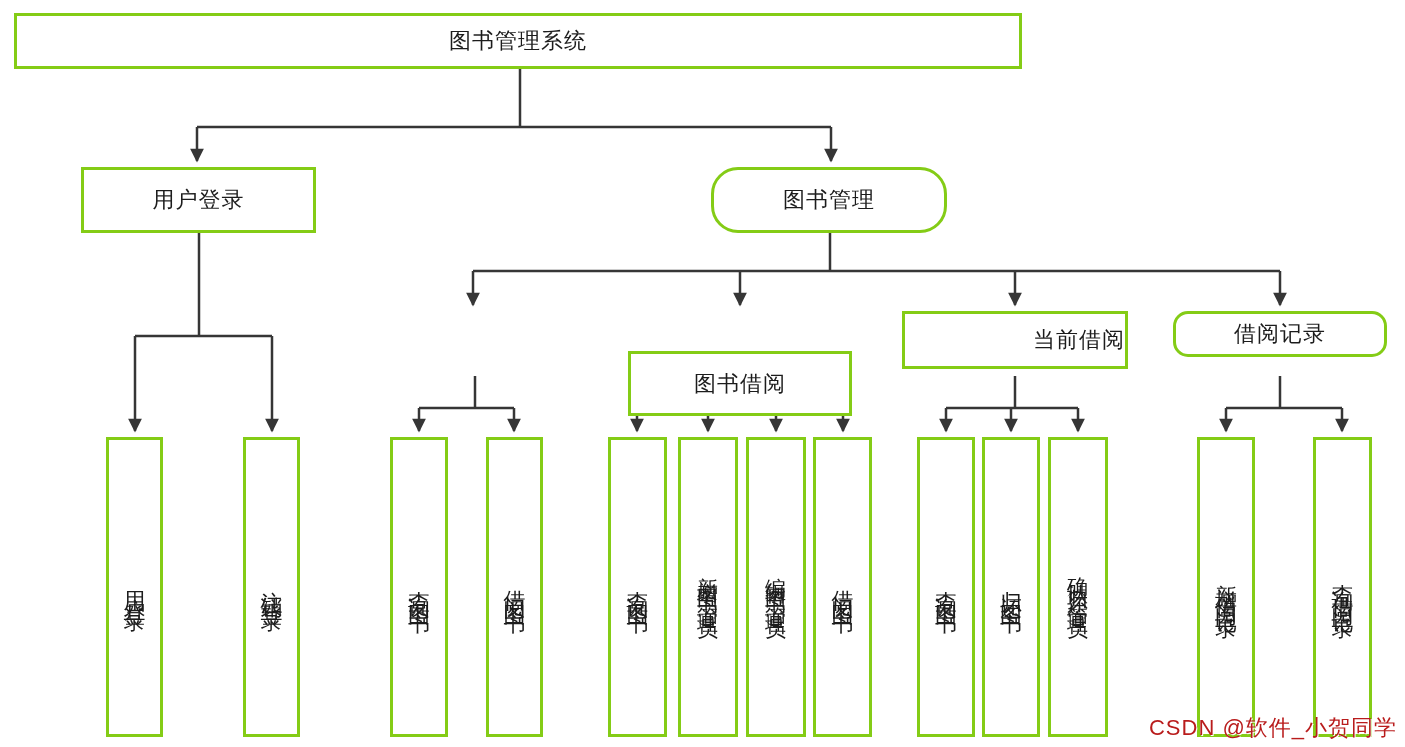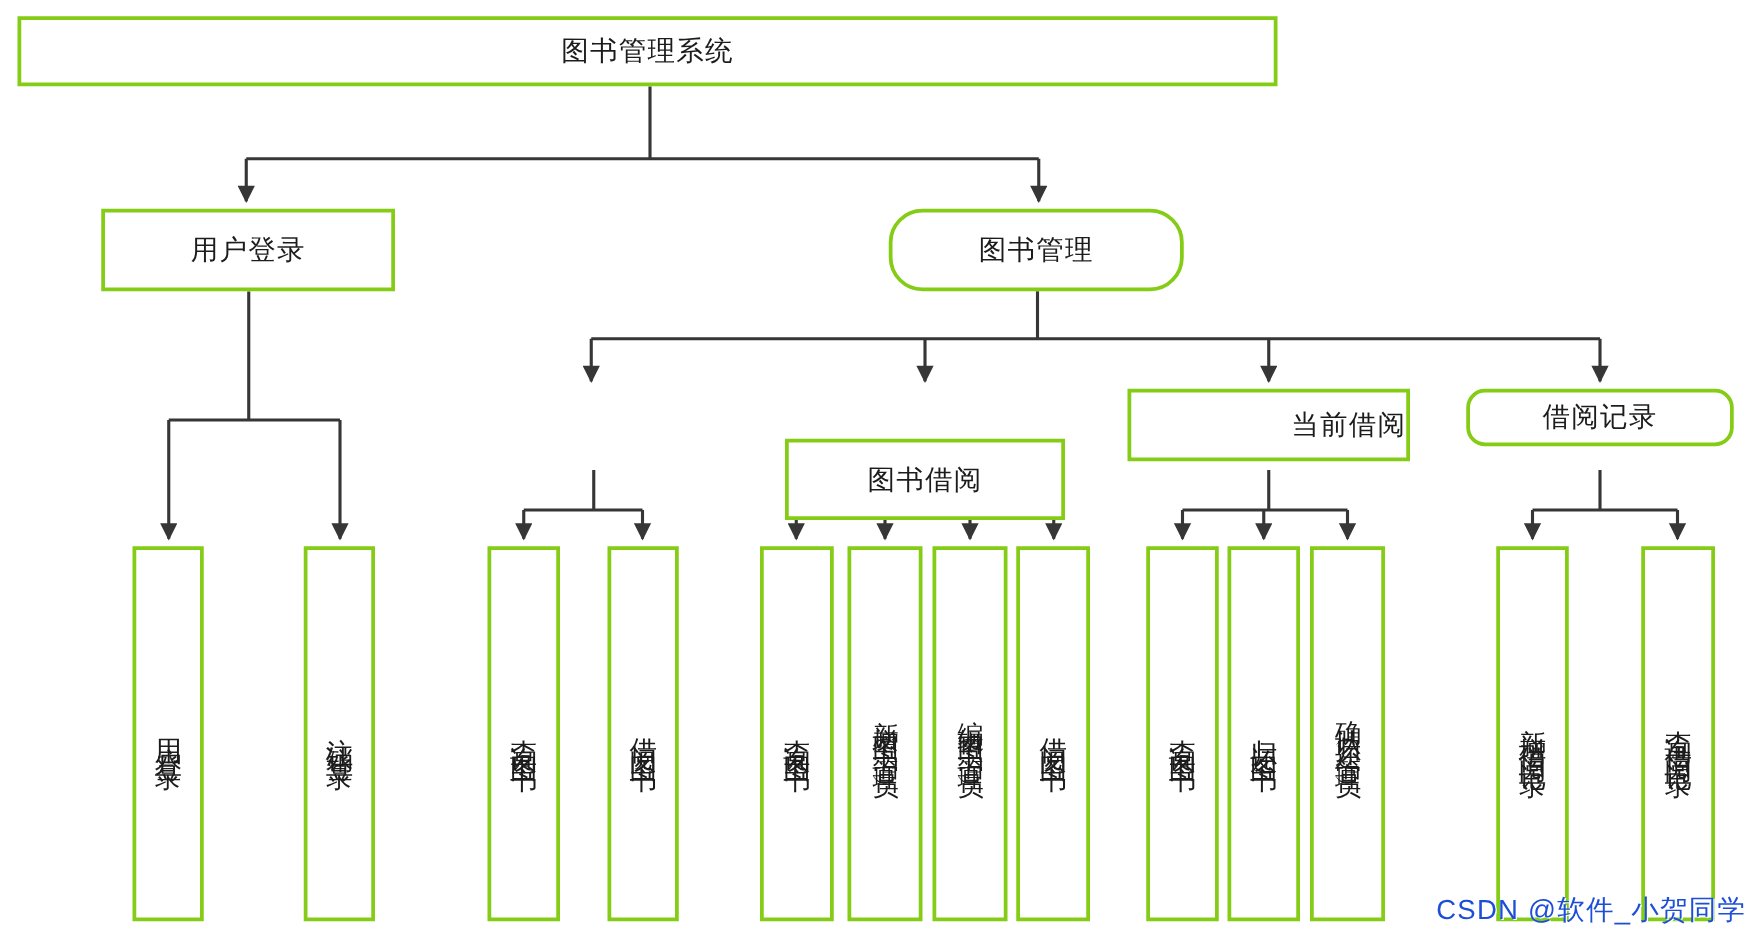--- a/index.html
+++ b/index.html
@@ -72,21 +72,21 @@
   #l-cb-0 { left: 917px;  width: 58px; }
   #l-cb-1 { left: 982px;  width: 58px; }
   #l-cb-2 { left: 1048px; width: 60px; }
   #l-br-0 { left: 1197px; width: 58px; }
   #l-br-1 { left: 1313px; width: 59px; }
   .watermark {
     position: absolute;
     right: 8px;
     bottom: 4px;
     font-size: 22px;
-    color: #1d4ed8;
+    color: #b91c1c;
     letter-spacing: 1px;
     text-shadow: 1px 1px 0 #ffffff;
     white-space: nowrap;
   }
 </style>
 </head>
 <body>
 
 <div class="canvas">
 

